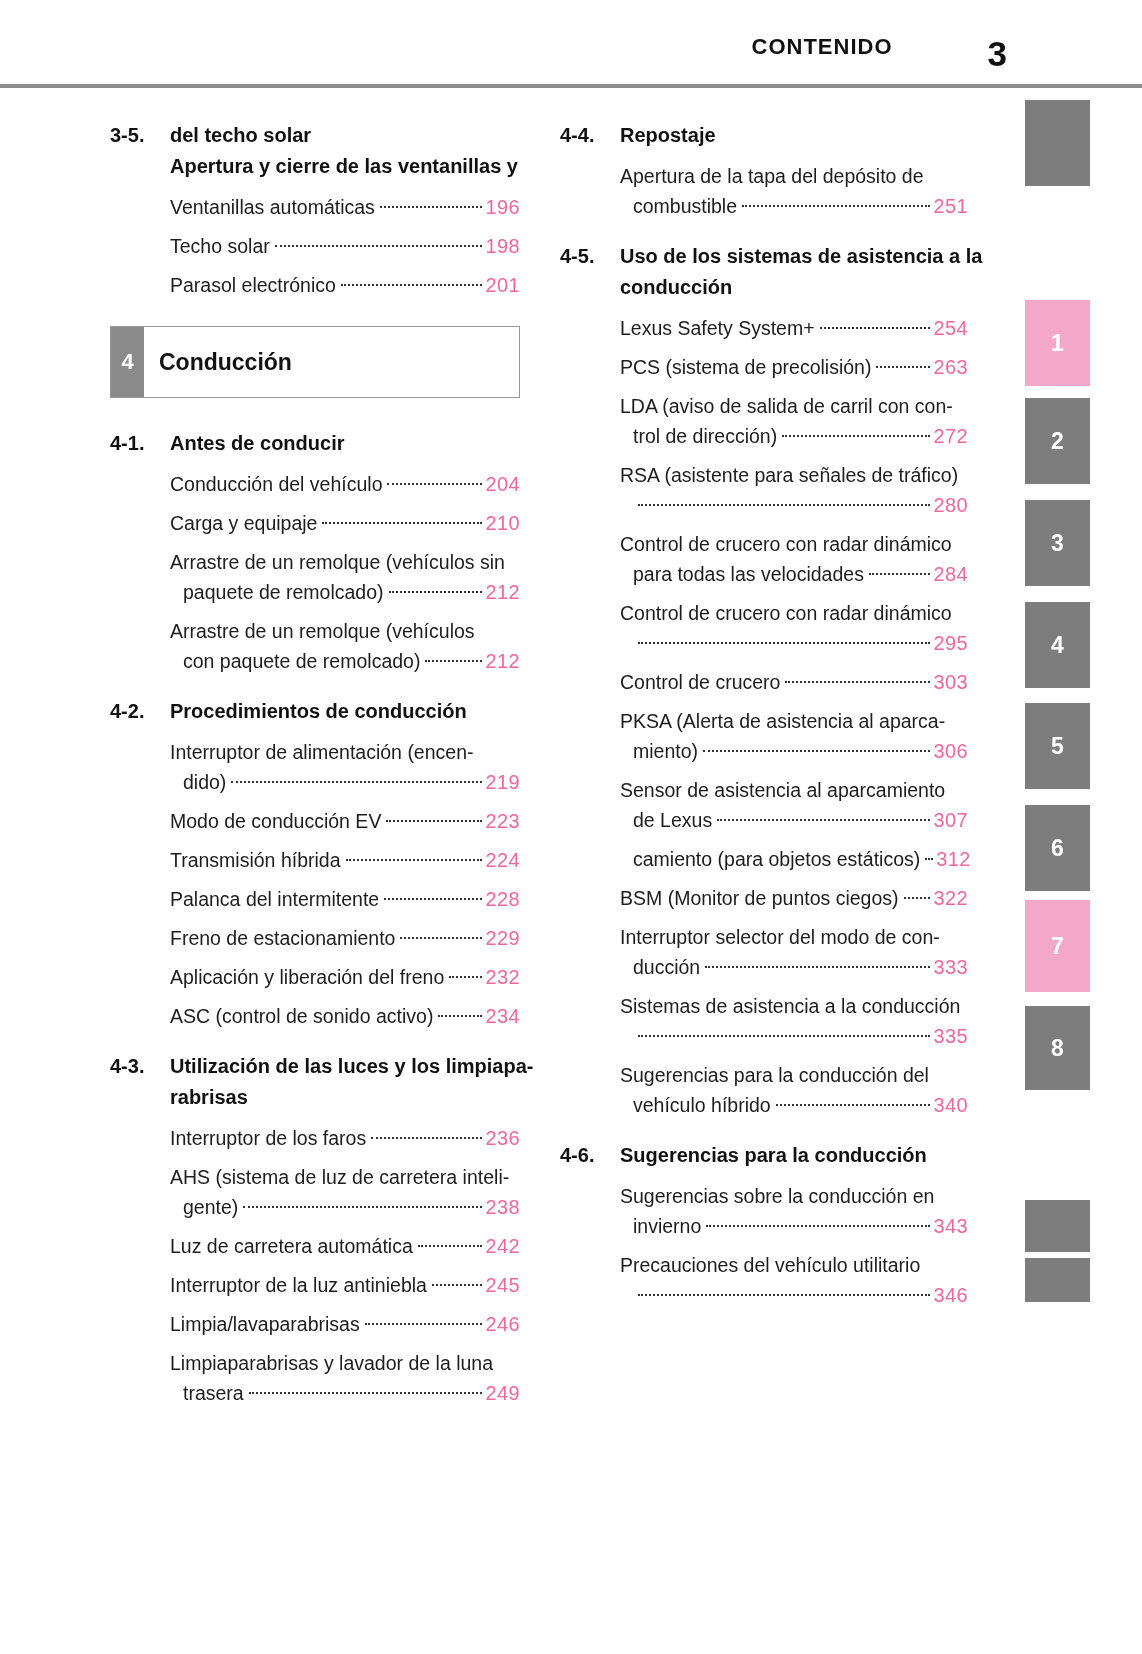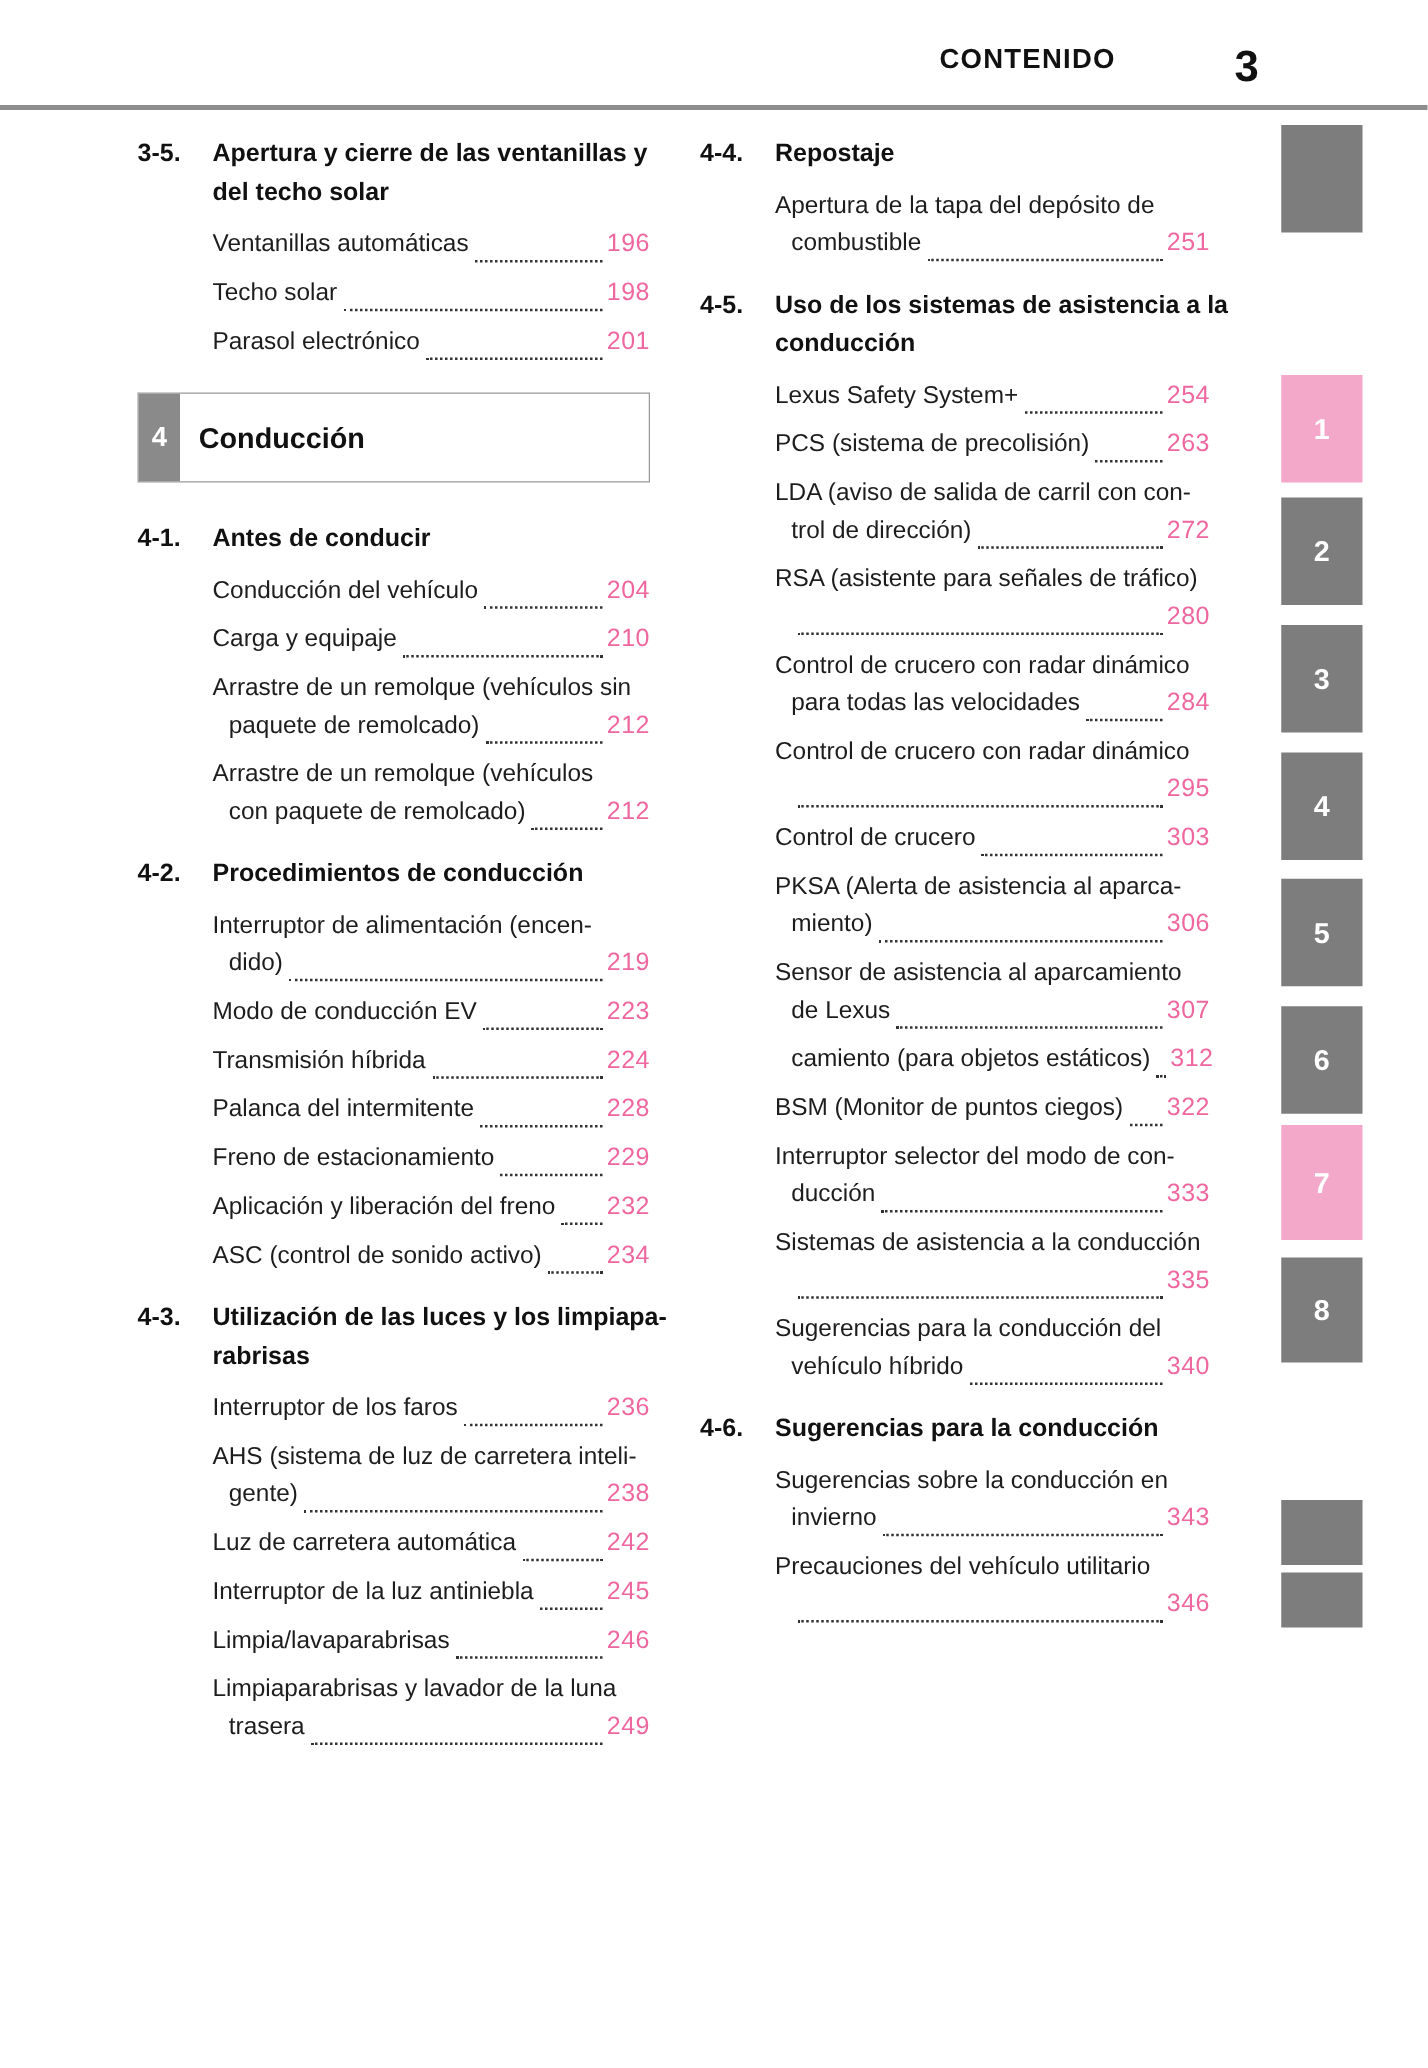--- a/index.html
+++ b/index.html
@@ -7,40 +7,40 @@
     width:1142px;height:1654px;position:relative;background:#ffffff;
     font-family:"Liberation Sans", sans-serif;color:#1d1d1d;overflow:hidden;
   }
   
   .header{position:absolute;top:34px;left:0;right:135px;display:flex;justify-content:flex-end;align-items:flex-start;gap:95px}
   .header-title{font-size:22px;font-weight:bold;letter-spacing:1px;color:#111}
   .header-page{font-size:35px;font-weight:bold;color:#111}
   .rule{position:absolute;top:84px;left:0;width:1142px;height:4px;background:#8e8e8e}
 
   
-  .content{position:absolute;top:108px;left:110px;display:flex;gap:40px}
+  .content{position:absolute;top:120px;left:110px;display:flex;gap:40px}
   .col{width:410px}
   .col-right{width:408px}
 
   
   .heading{display:flex;font-weight:bold;font-size:20px;line-height:31px;margin:20px 0 10px;color:#111}
   .col > .heading:first-child{margin-top:0}
   .hnum{flex:0 0 60px}
   .htitle div{white-space:nowrap}
 
   
   .chapter{border:1px solid #9a9a9a;height:70px;margin:26px 0 30px;display:flex;align-items:center}
   .chnum{width:33px;height:70px;background:var(--chsq);color:#fff;font-weight:bold;font-size:22px;display:flex;align-items:center;justify-content:center;flex:none}
   .chtitle{font-weight:bold;font-size:23px;margin-left:15px;color:#111}
 
   
   .toc-item{padding-left:60px;margin-bottom:9px;font-size:19.5px;line-height:30px;color:#1d1d1d}
   .line{white-space:nowrap}
   .cont{padding-left:13px}
-  .lastline{display:flex;align-items:flex-end}
+  .lastline{display:flex;align-items:center}
   .lastline .txt{white-space:nowrap}
   .leader{flex:1 1 auto;min-width:8px;height:0;border-bottom:2.6px dotted #333;margin:0 3px 0 5px}
   .pg{font-weight:normal;color:var(--accent);font-size:20px;letter-spacing:.4px}
 
   
   #tabs{position:absolute;top:0;left:0;width:1142px;height:1654px;pointer-events:none}
   .tab{position:absolute;left:1025px;width:65px;text-align:center;color:#fff;font-weight:bold;font-size:23px}
   .tab.gray{background:var(--tabgray)}
   .tab.pink{background:var(--tabpink)}
 </style>
@@ -52,22 +52,22 @@
     <div class="header-title">CONTENIDO</div>
     <div class="header-page">3</div>
   </header>
   <div class="rule"></div>
 
   <main class="content">
     <div class="col" id="col-0">
         <div class="heading">
           <span class="hnum">3-5.</span>
           <span class="htitle">
+            <div>del techo solar</div>
             <div>Apertura y cierre de las ventanillas y</div>
-            <div>del techo solar</div>
           </span>
         </div>
         <div class="toc-item">
           <div class="lastline">
             <span class="txt">Ventanillas automáticas</span>
             <span class="leader"></span>
             <span class="pg">196</span>
           </div>
         </div>
         <div class="toc-item">

